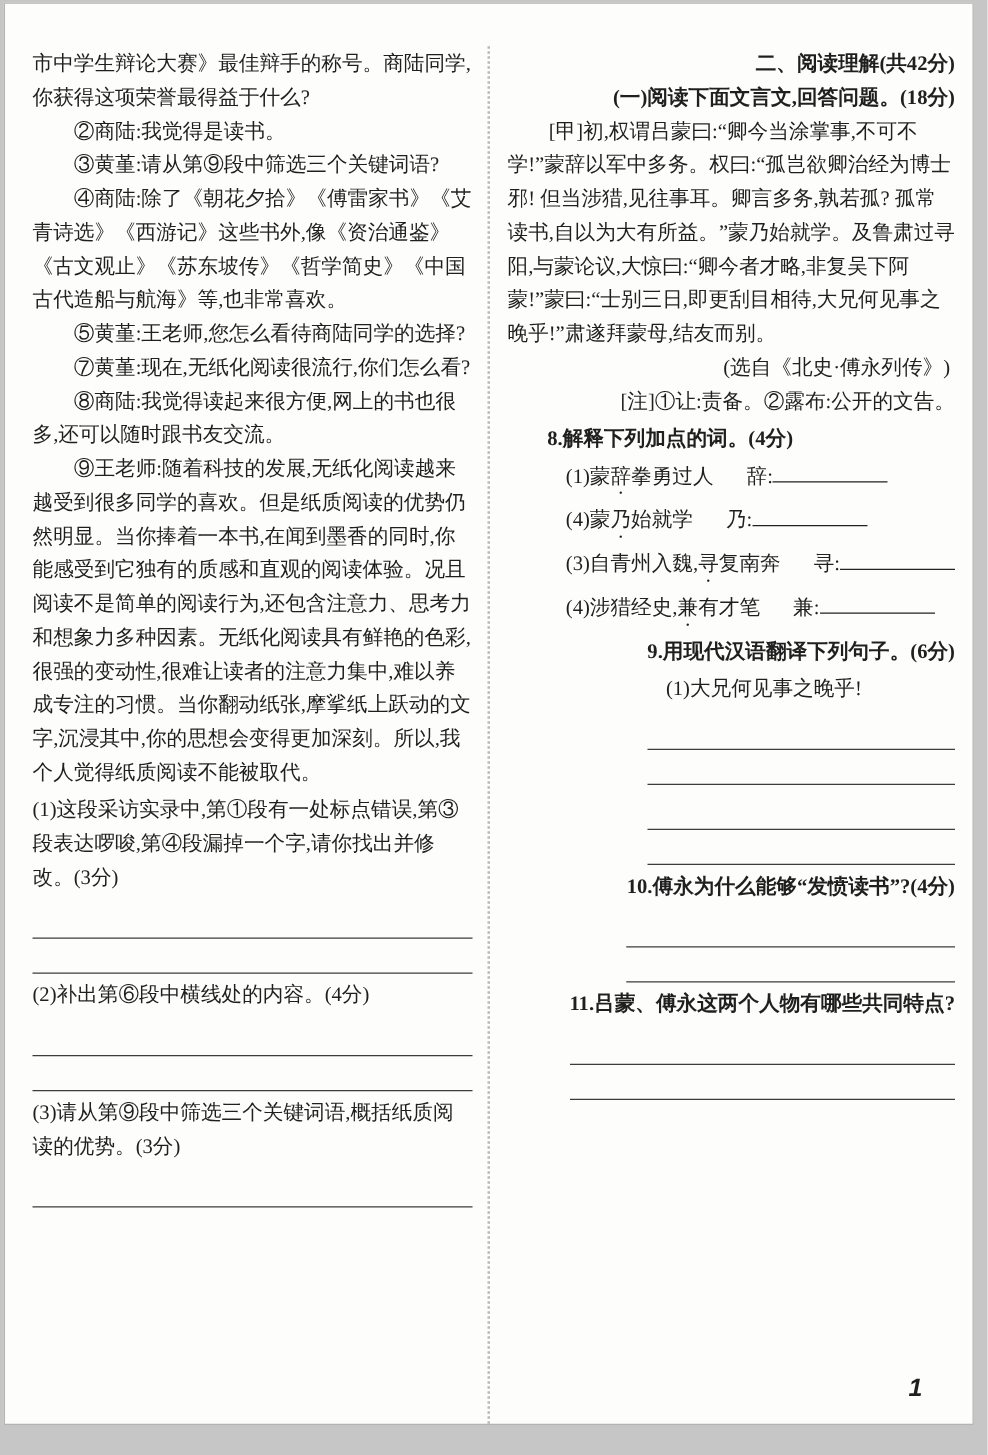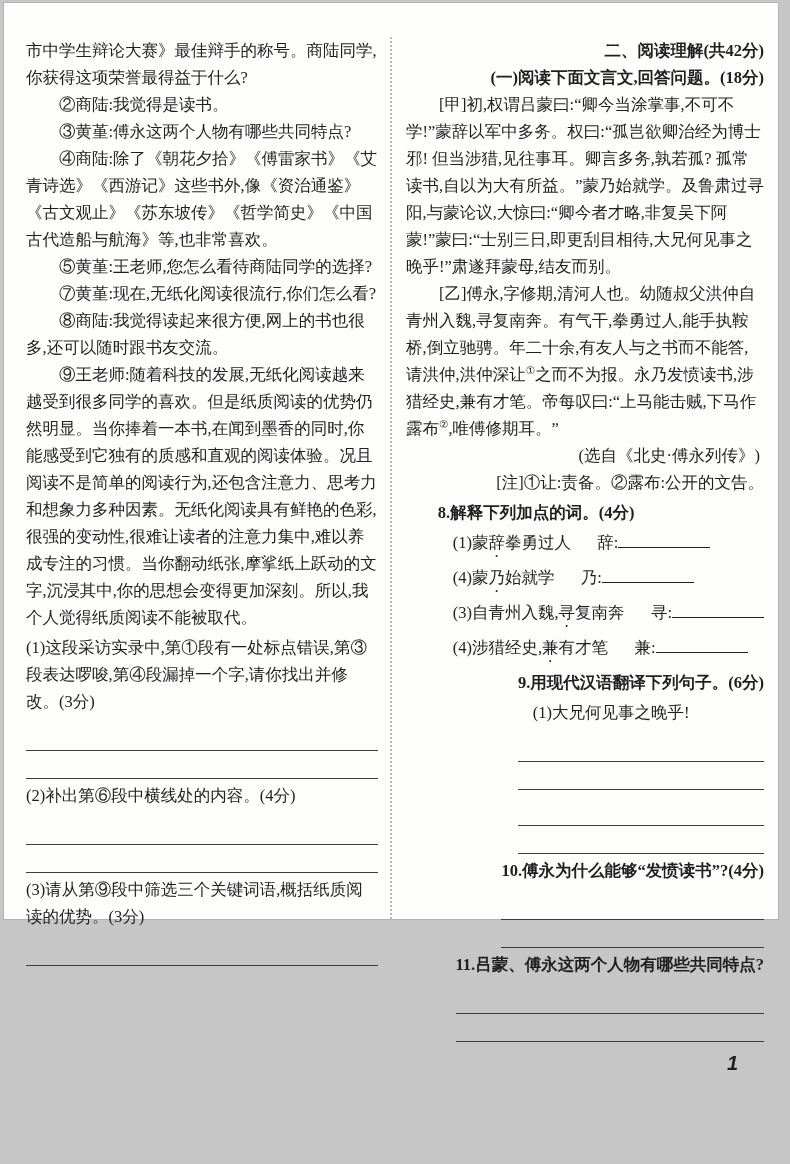--- a/index.html
+++ b/index.html
@@ -5,21 +5,21 @@
   html,body{margin:0;padding:0;}
   body{
     width:790px;height:1164px;
     background:#c6c6c6;
     overflow:hidden;
     font-family:"Liberation Serif","DejaVu Serif",serif;
     color:#1f1f1f;
   }
   .page{
     position:absolute;top:2px;left:3px;
-    width:776px;height:918px;
+    width:776px;height:1138px;
     box-sizing:border-box;
     background:#fdfdfc;
     border:1px solid #b3b3b3;
     padding:34px 14px 0 22px;
   }
   .columns{display:flex;height:100%;}
   .col{font-size:16.5px;line-height:27px;}
   .col-left{width:352px;padding-right:12px;border-right:2px dotted #b9b9b9;}
   .col-right{flex:1;padding-left:14px;display:flex;flex-direction:column;align-items:flex-end;}
   p{margin:0;}
@@ -53,21 +53,21 @@
 </style>
 </head>
 <body>
 
 <div class="page">
   <div class="columns">
 
     <div class="col col-left">
       <p class="para">市中学生辩论大赛》最佳辩手的称号。商陆同学,你获得这项荣誉最得益于什么?</p>
       <p class="indent">②商陆:我觉得是读书。</p>
-      <p class="indent">③黄堇:傅永这两个人物有哪些共同特点?</p>
+      <p class="indent">③黄堇:请从第⑨段中筛选三个关键词语?</p>
       <p class="indent">④商陆:除了《朝花夕拾》《傅雷家书》《艾青诗选》《西游记》这些书外,像《资治通鉴》《古文观止》《苏东坡传》《哲学简史》《中国古代造船与航海》等,也非常喜欢。</p>
       <p class="indent">⑤黄堇:王老师,您怎么看待商陆同学的选择?</p>
       <p class="indent">⑦黄堇:现在,无纸化阅读很流行,你们怎么看?</p>
       <p class="indent">⑧商陆:我觉得读起来很方便,网上的书也很多,还可以随时跟书友交流。</p>
       <p class="indent">⑨王老师:随着科技的发展,无纸化阅读越来越受到很多同学的喜欢。但是纸质阅读的优势仍然明显。当你捧着一本书,在闻到墨香的同时,你能感受到它独有的质感和直观的阅读体验。况且阅读不是简单的阅读行为,还包含注意力、思考力和想象力多种因素。无纸化阅读具有鲜艳的色彩,很强的变动性,很难让读者的注意力集中,难以养成专注的习惯。当你翻动纸张,摩挲纸上跃动的文字,沉浸其中,你的思想会变得更加深刻。所以,我个人觉得纸质阅读不能被取代。</p>
 
       <div class="qblock">
         <p>(1)这段采访实录中,第①段有一处标点错误,第③段表达啰唆,第④段漏掉一个字,请你找出并修改。(3分)</p>
         <div class="ans first"></div>
         <div class="ans"></div>
@@ -82,21 +82,20 @@
         <div class="ans first"></div>
       </div>
     </div>
 
     <div class="col col-right">
       <p class="h1">二、阅读理解(共42分)</p>
       <p class="h2">(一)阅读下面文言文,回答问题。(18分)</p>
 
       <p class="indent">[甲]初,权谓吕蒙曰:“卿今当涂掌事,不可不学!”蒙辞以军中多务。权曰:“孤岂欲卿治经为博士邪! 但当涉猎,见往事耳。卿言多务,孰若孤? 孤常读书,自以为大有所益。”蒙乃始就学。及鲁肃过寻阳,与蒙论议,大惊曰:“卿今者才略,非复吴下阿蒙!”蒙曰:“士别三日,即更刮目相待,大兄何见事之晚乎!”肃遂拜蒙母,结友而别。</p>
 
-      <p class="indent"><span>[乙]傅永,字修期,清河人也。幼随叔父洪仲自青州入魏,寻复南奔。有气干,拳勇过人,能手执鞍桥,倒立驰骋。年二十余,有友人与之书而不能答,请洪仲,洪仲深让</span><span class="sup">①</span><span>之而不为报。永乃发愤读书,涉猎经史,兼有才笔。帝每叹曰:“上马能击贼,下马作露布</span><span class="sup">②</span><span>,唯傅修期耳。”</span></p>
 
       <p class="source">(选自《北史·傅永列传》)</p>
       <p class="note">[注]①让:责备。②露布:公开的文告。</p>
 
       <div class="qblock">
         <p class="stem">8.解释下列加点的词。(4分)</p>
         <div class="sub"><span>(1)蒙</span><span class="dot-em">辞</span><span>拳勇过人</span><span class="gap"></span><span>辞:</span><span class="blank"></span></div>
         <div class="sub"><span>(4)蒙</span><span class="dot-em">乃</span><span>始就学</span><span class="gap"></span><span>乃:</span><span class="blank"></span></div>
         <div class="sub"><span>(3)自青州入魏,</span><span class="dot-em">寻</span><span>复南奔</span><span class="gap"></span><span>寻:</span><span class="blank"></span></div>
         <div class="sub"><span>(4)涉猎经史,</span><span class="dot-em">兼</span><span>有才笔</span><span class="gap"></span><span>兼:</span><span class="blank"></span></div>

